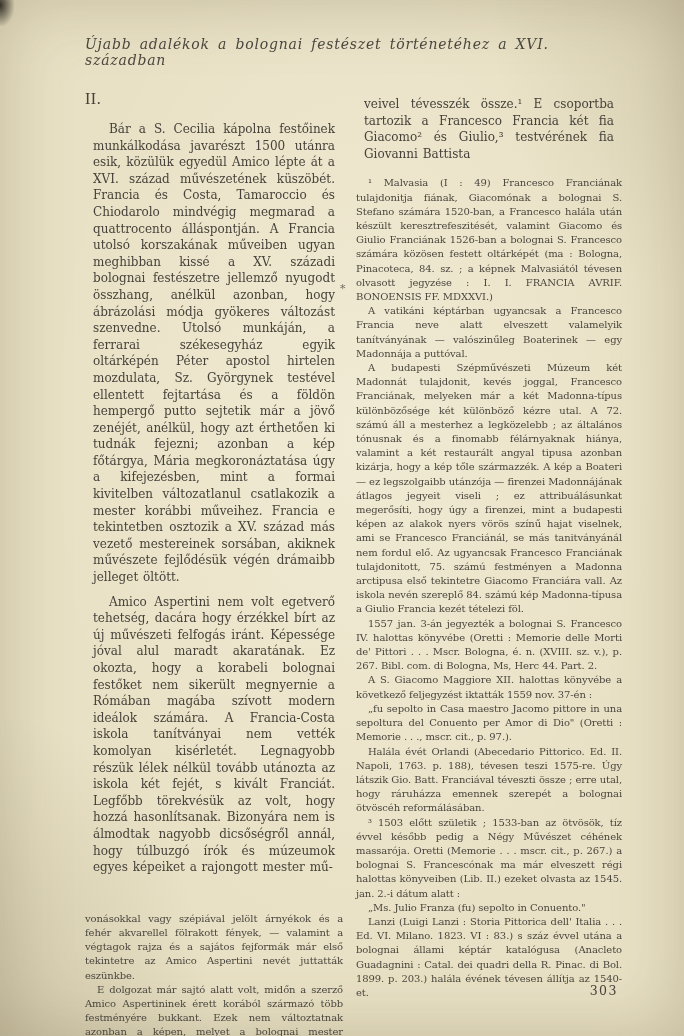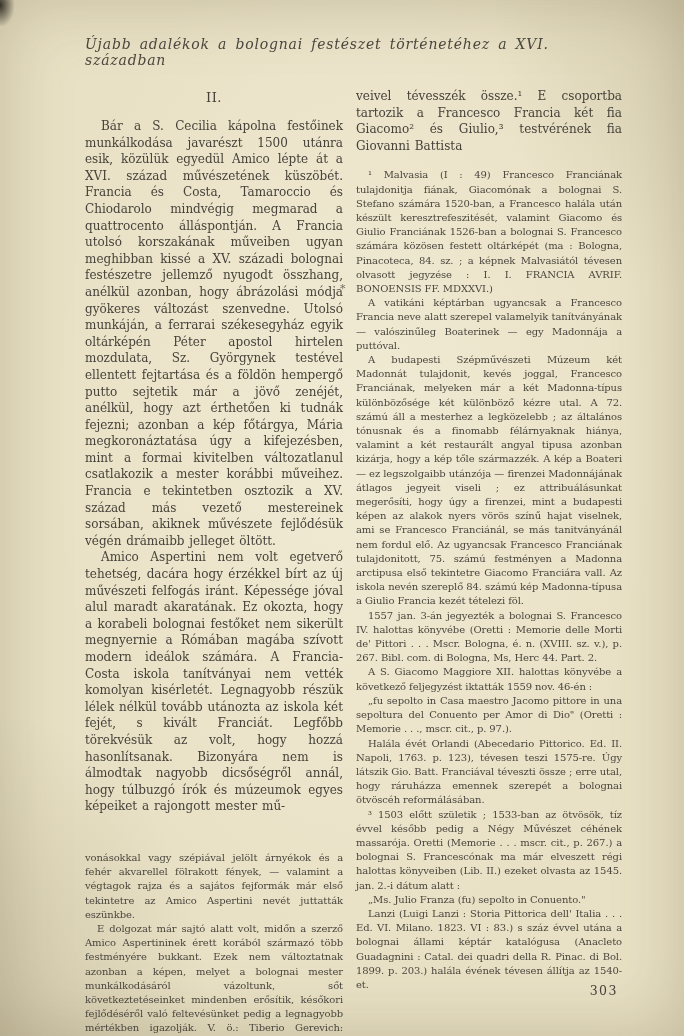--- a/index.html
+++ b/index.html
@@ -33,30 +33,30 @@
     margin-bottom: 20px;
     color: #4a463d;
   }
   .columns {
     display: flex;
     gap: 13px;
   }
   .col-left  { width: 258px; flex: 0 0 258px; }
   .col-right { width: 266px; flex: 0 0 266px; }
   .section-heading {
-    text-align: center;
-    font-size: 13px;
+    font-size: 16px;
     letter-spacing: 0.5px;
     margin: 2px 0 13px 0;
+    font-family: Liberation Serif, serif;
   }
   .bodytext p {
     font-size: 12px;
     line-height: 16.6px;
     text-align: justify;
-    margin: 0;
+    margin: 8px;
     text-indent: 16px;
     word-spacing: 1px;
   }
   .bodytext p.no-indent { text-indent: 0; }
   .footnotes {
     margin-top: 14px;
     font-size: 10px;
     line-height: 14.2px;
     letter-spacing: -0.1px;
     color: #4a463e;
@@ -112,26 +112,26 @@
         <p>E dolgozat már sajtó alatt volt, midőn a szerző Amico Aspertininek érett korából származó több festményére bukkant. Ezek nem változtatnak azonban a képen, melyet a bolognai mester munkálkodásáról vázoltunk, sőt következtetéseinket mindenben erősítik, későkori fejlődéséről való feltevésünket pedig a legnagyobb mértékben igazolják. V. ö.: Tiberio Gerevich: Traccie di Michelangelo nella scuola di Francesco Francia. Bologna, „Archiginnasio". 1908, dicembre (különnyomatban is).</p>
       </div>
     </div>
 
     <div class="col-right">
       <div class="bodytext">
         <p class="no-indent">veivel tévesszék össze.¹ E csoportba tartozik a Francesco Francia két fia Giacomo² és Giulio,³ testvérének fia Giovanni Battista</p>
       </div>
       <div class="footnotes">
         <p>¹ Malvasia (I : 49) Francesco Franciának tulajdonitja fiának, Giacomónak a bolognai S. Stefano számára 1520-ban, a Francesco halála után készült keresztrefeszitését, valamint Giacomo és Giulio Franciának 1526-ban a bolognai S. Francesco számára közösen festett oltárképét (ma : Bologna, Pinacoteca, 84. sz. ; a képnek Malvasiától tévesen olvasott jegyzése : I. I. FRANCIA AVRIF. BONOENSIS FF. MDXXVI.)</p>
-        <p>A vatikáni képtárban ugyancsak a Francesco Francia neve alatt szerepel valamelyik tanítványának — valószinűleg Boaterinek — egy Madonnája a puttóval.</p>
+        <p>A vatikáni képtárban ugyancsak a Francesco Francia neve alatt elveszett valamelyik tanítványának — valószinűleg Boaterinek — egy Madonnája a puttóval.</p>
         <p>A budapesti Szépművészeti Múzeum két Madonnát tulajdonit, kevés joggal, Francesco Franciának, melyeken már a két Madonna-típus különbözősége két különböző kézre utal. A 72. számú áll a mesterhez a legközelebb ; az általános tónusnak és a finomabb félárnyaknak hiánya, valamint a két restaurált angyal tipusa azonban kizárja, hogy a kép tőle származzék. A kép a Boateri — ez legszolgaibb utánzója — firenzei Madonnájának átlagos jegyeit viseli ; ez attribuálásunkat megerősíti, hogy úgy a firenzei, mint a budapesti képen az alakok nyers vörös színű hajat viselnek, ami se Francesco Franciánál, se más tanitványánál nem fordul elő. Az ugyancsak Francesco Franciának tulajdonitott, 75. számú festményen a Madonna arctipusa első tekintetre Giacomo Franciára vall. Az iskola nevén szereplő 84. számú kép Madonna-típusa a Giulio Francia kezét tételezi föl.</p>
         <p>1557 jan. 3-án jegyezték a bolognai S. Francesco IV. halottas könyvébe (Oretti : Memorie delle Morti de' Pittori . . . Mscr. Bologna, é. n. (XVIII. sz. v.), p. 267. Bibl. com. di Bologna, Ms, Herc 44. Part. 2.</p>
-        <p>A S. Giacomo Maggiore XII. halottas könyvébe a következő feljegyzést iktatták 1559 nov. 46-én :</p>
+        <p>A S. Giacomo Maggiore XII. halottas könyvébe a következő feljegyzést iktatták 1559 nov. 37-én :</p>
         <p>„fu sepolto in Casa maestro Jacomo pittore in una sepoltura del Conuento per Amor di Dio" (Oretti : Memorie . . ., mscr. cit., p. 97.).</p>
-        <p>Halála évét Orlandi (Abecedario Pittorico. Ed. II. Napoli, 1763. p. 123), tévesen teszi 1575-re. Úgy látszik Gio. Batt. Franciával téveszti össze ; erre utal, hogy ráruházza emennek szerepét a bolognai ötvöscéh reformálásában.</p>
+        <p>Halála évét Orlandi (Abecedario Pittorico. Ed. II. Napoli, 1763. p. 188), tévesen teszi 1575-re. Úgy látszik Gio. Batt. Franciával téveszti össze ; erre utal, hogy ráruházza emennek szerepét a bolognai ötvöscéh reformálásában.</p>
         <p>³ 1503 előtt születik ; 1533-ban az ötvösök, tíz évvel később pedig a Négy Művészet céhének massarója. Oretti (Memorie . . . mscr. cit., p. 267.) a bolognai S. Francescónak ma már elveszett régi halottas könyveiben (Lib. II.) ezeket olvasta az 1545. jan. 2.-i dátum alatt :</p>
         <p>„Ms. Julio Franza (fu) sepolto in Conuento."</p>
         <p>Lanzi (Luigi Lanzi : Storia Pittorica dell' Italia . . . Ed. VI. Milano. 1823. VI : 83.) s száz évvel utána a bolognai állami képtár katalógusa (Anacleto Guadagnini : Catal. dei quadri della R. Pinac. di Bol. 1899. p. 203.) halála évének tévesen állítja az 1540-et.</p>
       </div>
     </div>
 
   </div>
 
   <div class="page-number">303</div>
 </div>

